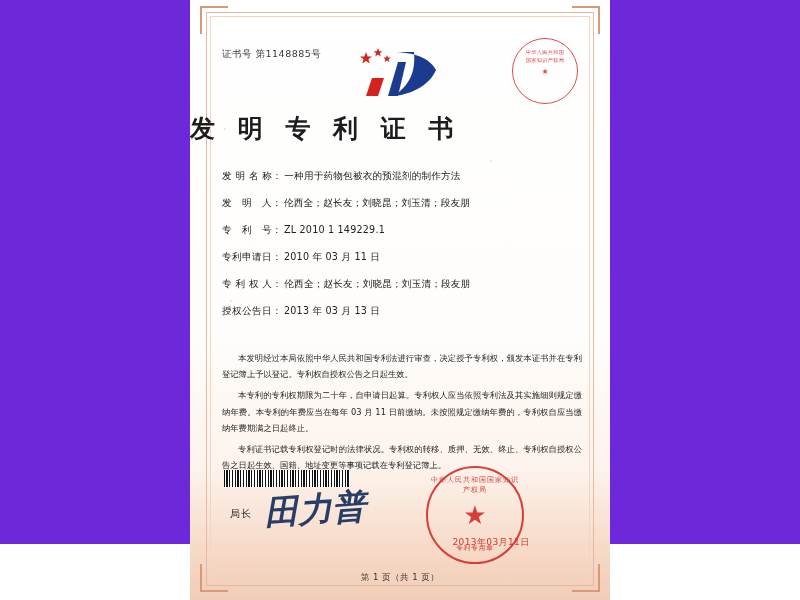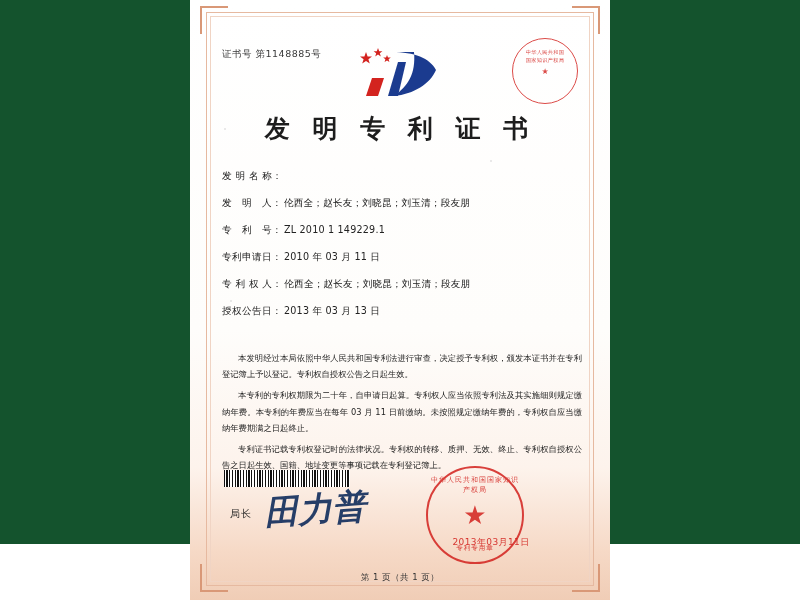--- a/index.html
+++ b/index.html
@@ -3,21 +3,21 @@
 <meta charset="utf-8">
 <style>
   html,body{margin:0;padding:0;}
   body{
     width:800px;height:600px;overflow:hidden;
     background:#ffffff;
     font-family:"DejaVu Sans","Liberation Sans",sans-serif;
   }
   .page{
     position:relative;width:800px;height:544px;
-    background:#14532d;
+    background:#6d28d9;
   }
   
   .cert{
     position:absolute;left:190px;top:0;width:420px;height:600px;
     background:linear-gradient(180deg,#ffffff 0%,#fefdfb 55%,#fdf3ec 78%,#f6d9c6 92%,#f0cdb6 100%);
     border:0;
     overflow:hidden;
   }
   
   .frame{
@@ -37,21 +37,21 @@
 
   .cert-no{
     position:absolute;left:32px;top:48px;
     font-size:9.5px;color:#3a3a3a;letter-spacing:.5px;
   }
   
   .logo{position:absolute;left:168px;top:44px;width:86px;height:58px;}
   .logo svg{display:block;}
 
   .title{
-    position:absolute;left:0;right:0;top:112px;text-align:center;
+    position:absolute;left:0;right:0;top:112px;
     font-size:25px;font-weight:bold;color:#1d1d1d;letter-spacing:7px;
     font-family:"DejaVu Sans","Liberation Sans",sans-serif;
   }
 
   .fields{
     position:absolute;left:32px;top:170px;width:362px;
   }
   .field{
     display:flex;align-items:flex-start;margin-bottom:14.5px;
     font-size:9.6px;color:#222;line-height:1.3;
@@ -161,20 +161,21 @@
         <div>国家知识产权局</div>
       </div>
       <div class="st-star">★</div>
     </div>
 
     <div class="title">发 明 专 利 证 书</div>
 
     <div class="fields">
       <div class="field">
         <span class="f-label">发 明 名 称：</span>
+        <span class="f-value">一种用于药物包被衣的预混剂的制作方法</span>
       </div>
       <div class="field">
         <span class="f-label">发　明　人：</span>
         <span class="f-value">伦西全；赵长友；刘晓昆；刘玉清；段友朋</span>
       </div>
       <div class="field">
         <span class="f-label">专　利　号：</span>
         <span class="f-value">ZL 2010 1 149229.1</span>
       </div>
       <div class="field">

